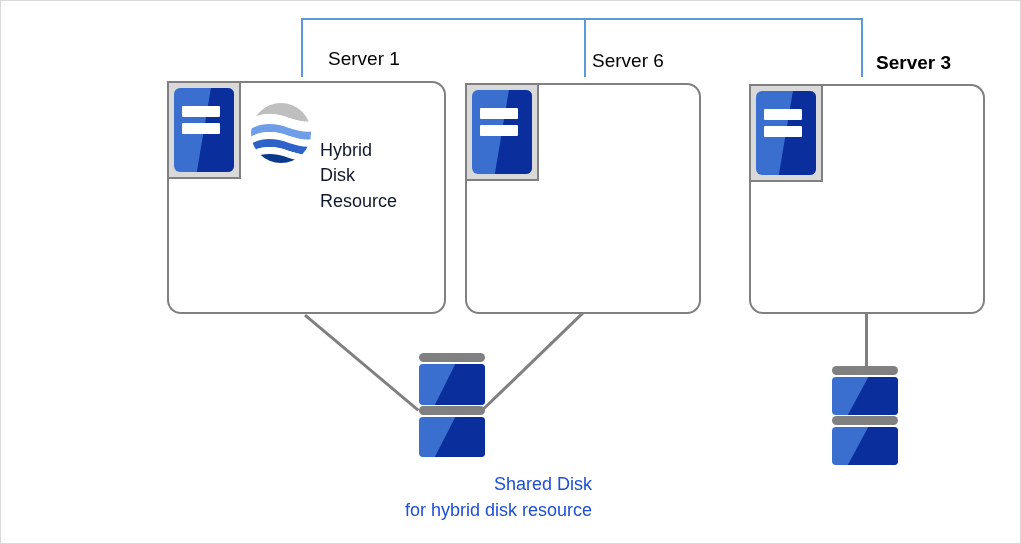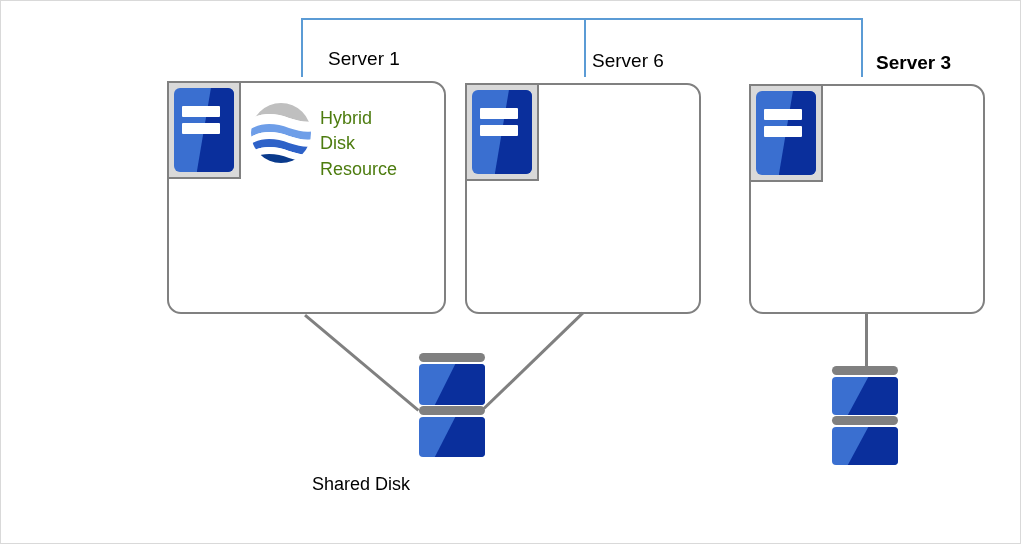--- a/index.html
+++ b/index.html
@@ -84,23 +84,24 @@
 
   
   .globe{
     position:absolute;
   }
 
   
   .res-text{
     position:absolute;
     font-size:18px;
-    color:#4d7c0f;
+    color:#0f172a;
     line-height:25px;
     white-space:nowrap;
+    margin-top:32px;
   }
 
   
   .conn{
     position:absolute;
     background:#808080;
     transform-origin:0 0;
   }
 
   
@@ -128,22 +129,22 @@
     position:absolute;
     top:0; right:0; bottom:0; left:0;
     background:#0a2f9c;
     clip-path:polygon(55% 0, 100% 0, 100% 100%, 24% 100%);
   }
 
   
   .caption{
     position:absolute;
     font-size:18px;
-    color:#000000;
-    text-align:left;
+    color:#1d4ed8;
+    text-align:right;
     line-height:26px;
   }
 </style>
 </head>
 <body>
 
 <div id="canvas">
 
   <div class="net-h" style="left:300px; top:17px; width:562px;"></div>
   <div class="net-v" style="left:300px; top:17px; height:59px;"></div>
@@ -218,20 +219,21 @@
 
   <div class="disk" style="left:418px; top:352px; width:66px; height:104px;">
     <div class="cap" style="top:0px;"></div>
     <div class="plate" style="top:11px; height:41px;"></div>
     <div class="cap" style="top:53px;"></div>
     <div class="plate" style="top:64px; height:40px;"></div>
   </div>
 
   <div class="caption" style="left:311px; top:470px; width:280px;">
     <div>Shared Disk</div>
+    <div>for hybrid disk resource</div>
   </div>
 
   <div class="disk" style="left:831px; top:365px; width:66px; height:96px;">
     <div class="cap" style="top:0px;"></div>
     <div class="plate" style="top:11px; height:38px;"></div>
     <div class="cap" style="top:50px;"></div>
     <div class="plate" style="top:61px; height:38px;"></div>
   </div>
 
 

